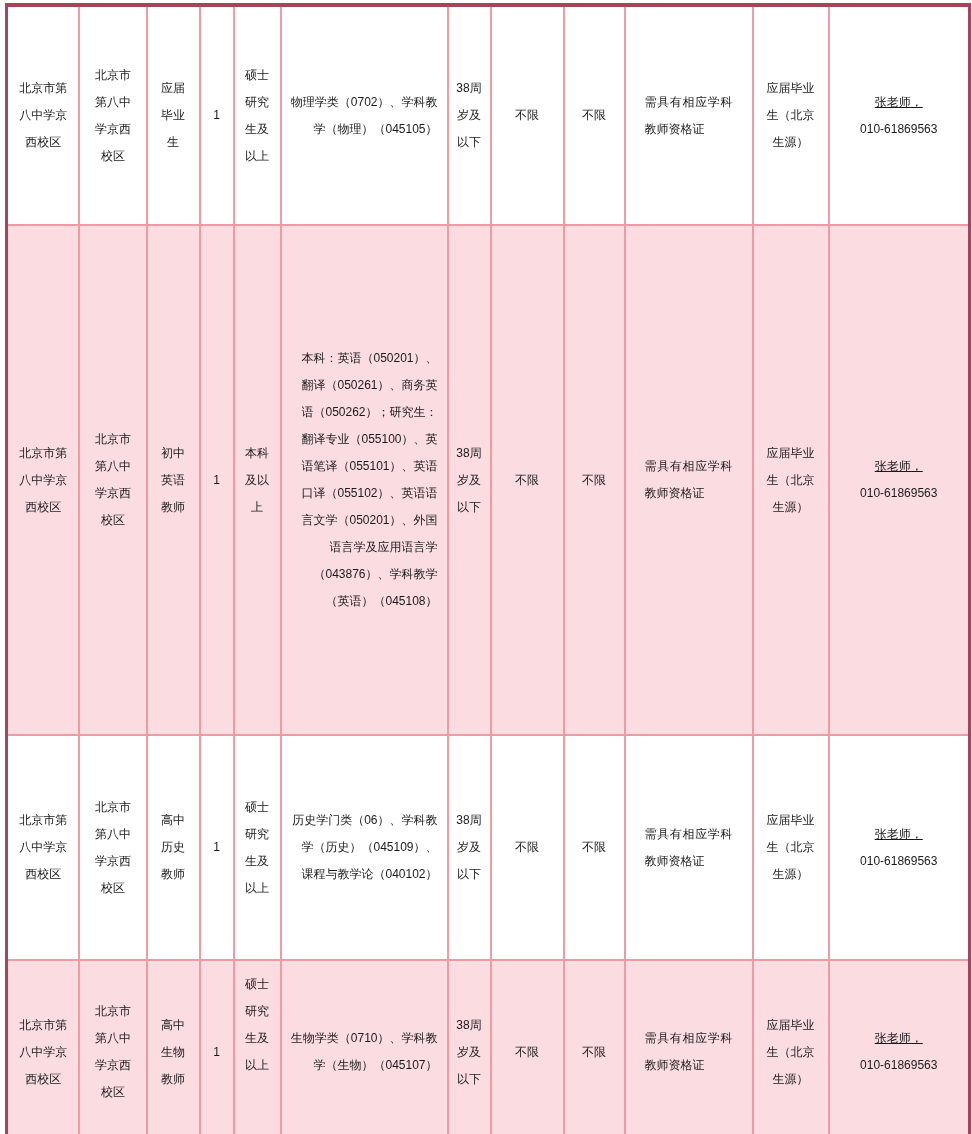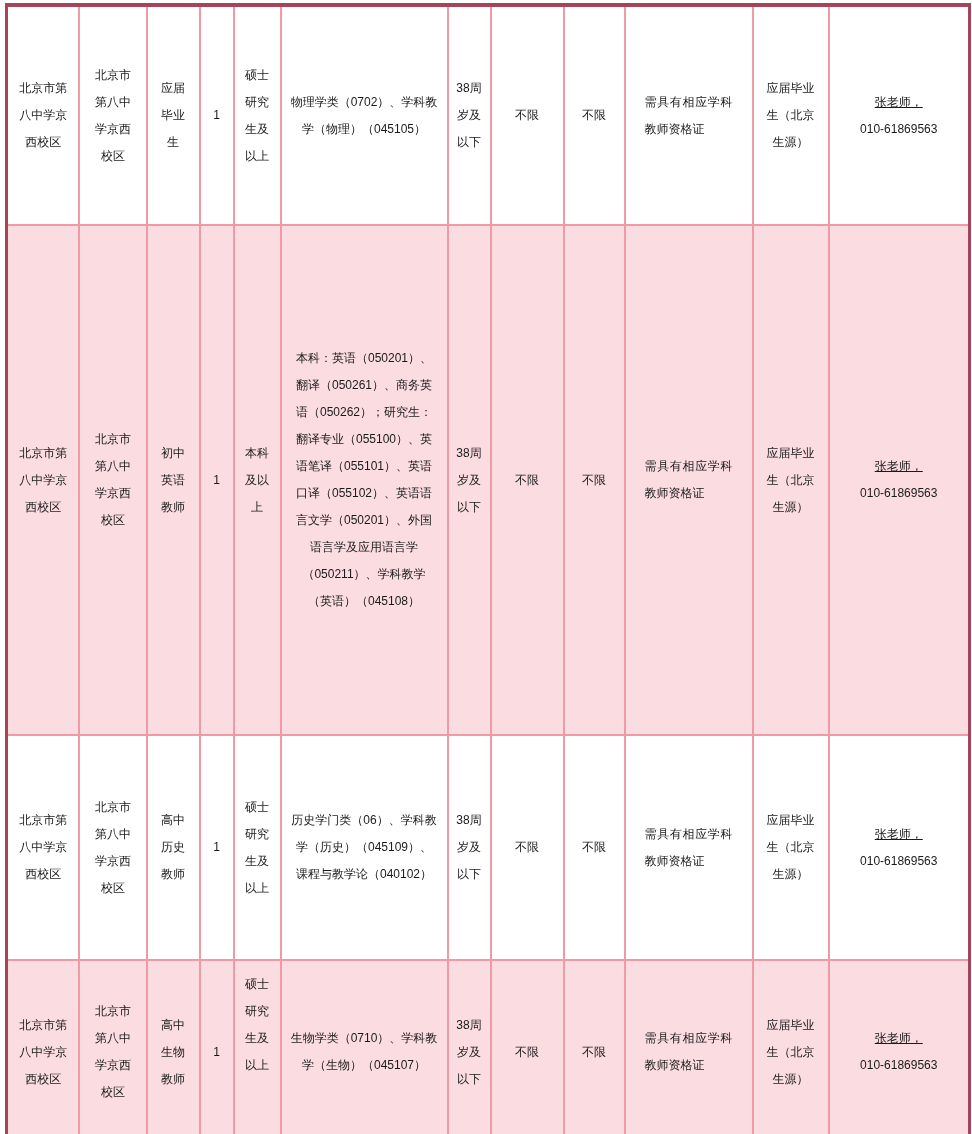--- a/index.html
+++ b/index.html
@@ -37,21 +37,21 @@
     overflow-wrap: break-word;
   }
   tr.shaded td { background: #fadce1; }
   tr.r1 { height: 220px; }
   tr.r2 { height: 510px; }
   tr.r3 { height: 225px; }
   tr.r4 { height: 185px; }
   td.c1, td.c2 { padding-left: 10px; }
   td.c3 { padding-left: 10px; padding-right: 10px; }
   td.c5 { padding-left: 10px; padding-right: 10px; }
-  td.c6 { text-align: center; padding-left: 9px; padding-right: 9px; }
+  td.c6 { text-align: right; padding-left: 9px; padding-right: 9px; }
   td.c7 { padding-left: 5px; padding-right: 5px; }
   td.c9 { padding-left: 14px; padding-right: 14px; }
   td.c11 { padding-left: 11px; padding-right: 11px; text-align: center; }
   td.c12 { padding-left: 13px; padding-right: 13px; }
   .justify-box {
     width: 88px;
     margin: 9px auto;
     text-align: justify;
     text-justify: inter-character;
   }
@@ -133,21 +133,21 @@
         <td class="c3">
             <div>初中英语教师</div>
           </td>
         <td class="c4">
             <div>1</div>
           </td>
         <td class="c5">
             <div>本科及以上</div>
           </td>
         <td class="c6">
-            <div>本科：英语（050201）、翻译（050261）、商务英语（050262）；研究生：翻译专业（055100）、英语笔译（055101）、英语口译（055102）、英语语言文学（050201）、外国语言学及应用语言学（050211）、学科教学（英语）（045108）</div>
+            <div>本科：英语（050201）、翻译（050261）、商务英语（050262）；研究生：翻译专业（055100）、英语笔译（055101）、英语口译（055102）、英语语言文学（050201）、外国语言学及应用语言学（043876）、学科教学（英语）（045108）</div>
           </td>
         <td class="c7">
             <div>38周岁及以下</div>
           </td>
         <td class="c8">
             <div>不限</div>
           </td>
         <td class="c9">
             <div>不限</div>
           </td>

